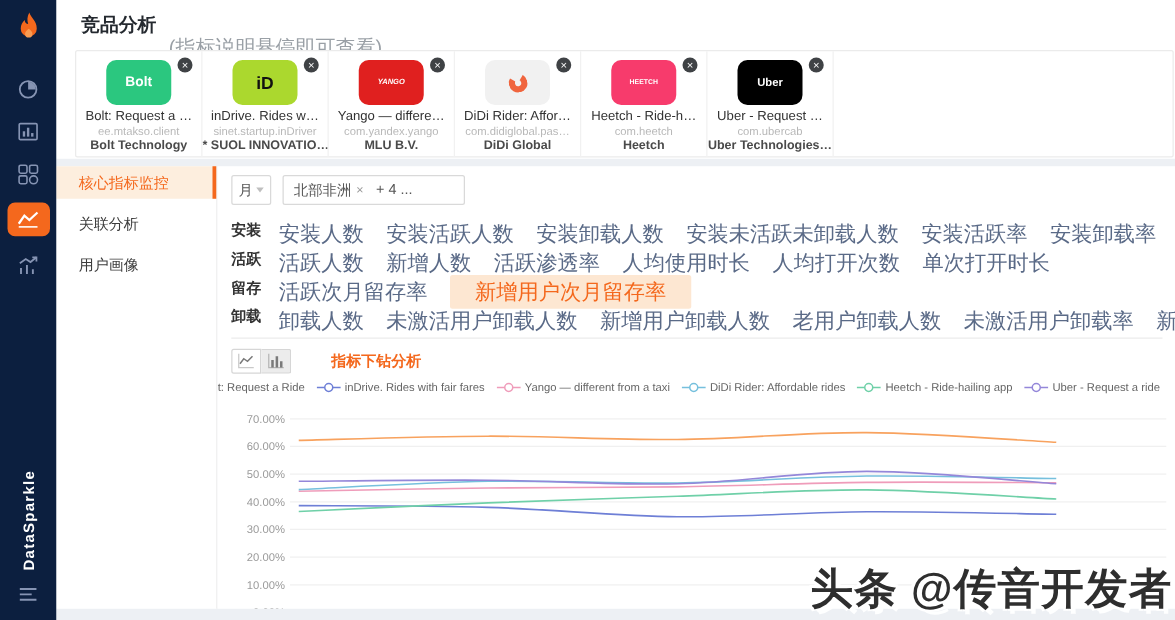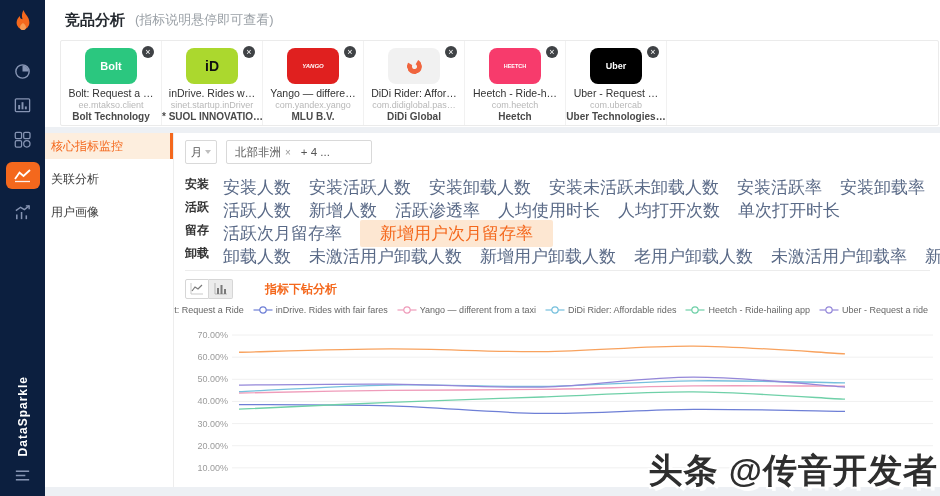--- a/index.html
+++ b/index.html
@@ -11,36 +11,36 @@
   .logo{height:44px;display:flex;align-items:center;justify-content:center;cursor:pointer;}
   .rail-icons{display:flex;flex-direction:column;align-items:center;gap:12px;margin-top:16px;}
   .ric{width:22px;height:22px;display:flex;align-items:center;justify-content:center;cursor:pointer;}
   .ric.active{width:34px;height:27px;background:#f4681d;border-radius:6px;}
   .brand{position:absolute;bottom:40px;left:50%;transform:translateX(-50%) rotate(180deg);writing-mode:vertical-rl;color:#fff;font-size:12px;font-weight:bold;letter-spacing:1px;white-space:nowrap;}
   .railbottom{position:absolute;bottom:10px;left:11px;}
 
   
   .tophead{position:absolute;left:45px;top:0;width:895px;height:127px;background:#fff;}
   .ptitle{position:absolute;left:20px;top:11px;font-size:15px;font-weight:bold;color:#24292f;}
-  .phint{position:absolute;left:90px;top:11px;font-size:13px;color:#9aa0a6;}
+  .phint{position:absolute;left:90px;top:28px;font-size:16px;color:#9aa0a6;}
 
   
   .cards{position:absolute;left:60px;top:40px;width:879px;height:86px;background:#fff;border:1px solid #ebebeb;border-radius:2px;display:flex;z-index:2;}
   .app-card{width:101px;border-right:1px solid #f1f1f1;position:relative;text-align:center;padding-top:7px;cursor:pointer;}
   .cfill{flex:1;}
   .app-icon{width:52px;height:36px;border-radius:8px;margin:0 auto;display:flex;align-items:center;justify-content:center;font-weight:bold;}
   .close{position:absolute;top:5px;right:7px;width:12px;height:12px;border-radius:50%;background:#3f4245;color:#fff;font-size:9px;line-height:12px;text-align:center;cursor:pointer;}
   .app-name{margin-top:3px;font-size:10.5px;color:#333;white-space:nowrap;overflow:hidden;}
   .app-pkg{font-size:9px;color:#b8b8b8;margin-top:1px;white-space:nowrap;overflow:hidden;}
   .app-pub{font-size:10px;color:#4a4a4a;font-weight:600;margin-top:1px;white-space:nowrap;overflow:hidden;}
   .didi-arc{display:block;width:15px;height:15px;border:5px solid #f0653e;border-top-color:transparent;border-radius:50%;transform:rotate(-15deg);}
 
   
   .menu{position:absolute;left:45px;top:133px;width:129px;bottom:9px;background:#fff;border-right:1px solid #ededed;padding-top:0;z-index:2;}
-  .mi{height:26px;line-height:26px;padding-left:6px;font-size:12px;color:#3c3c3c;margin-bottom:7px;cursor:pointer;white-space:nowrap;}
+  .mi{height:26px;line-height:26px;padding-left:18px;font-size:12px;color:#3c3c3c;margin-bottom:7px;cursor:pointer;white-space:nowrap;}
   .mi.active{color:#f4681d;background:#fdeede;border-right:3px solid #f4681d;}
 
   
   .main{position:absolute;left:174px;top:133px;right:0;bottom:9px;background:#fff;padding:7px 0 0 11px;overflow:hidden;z-index:2;}
   .filter-row{display:flex;gap:9px;align-items:center;}
   .fbox{height:24px;border:1px solid #d9d9d9;border-radius:2px;display:flex;align-items:center;font-size:11.5px;color:#555;background:#fff;cursor:pointer;}
   .select{width:32px;justify-content:center;}
   .chev{width:0;height:0;border-left:3.5px solid transparent;border-right:3.5px solid transparent;border-top:4px solid #bfbfbf;margin-left:3px;}
   .date{width:183px;padding:0 8px;justify-content:space-between;}
   .arr{color:#bfbfbf;}

